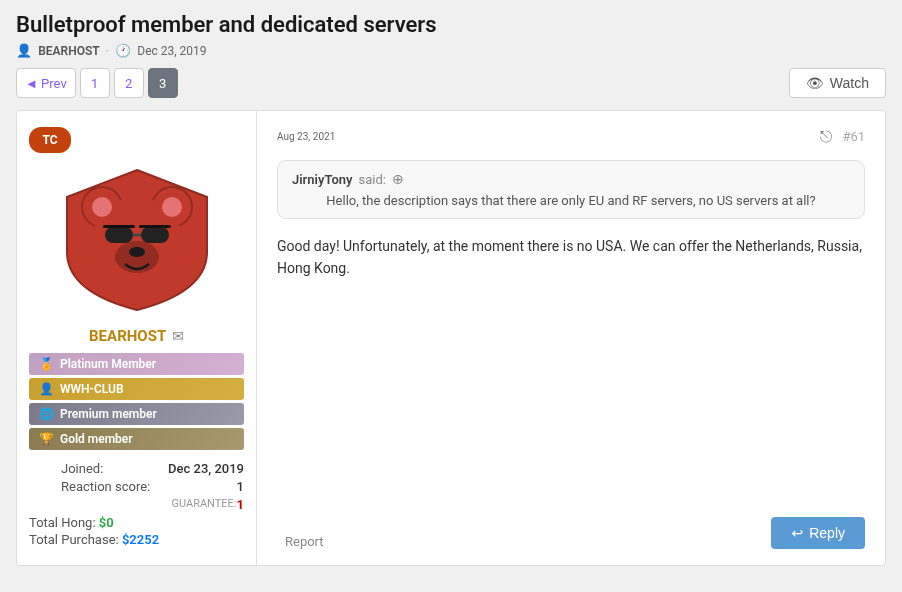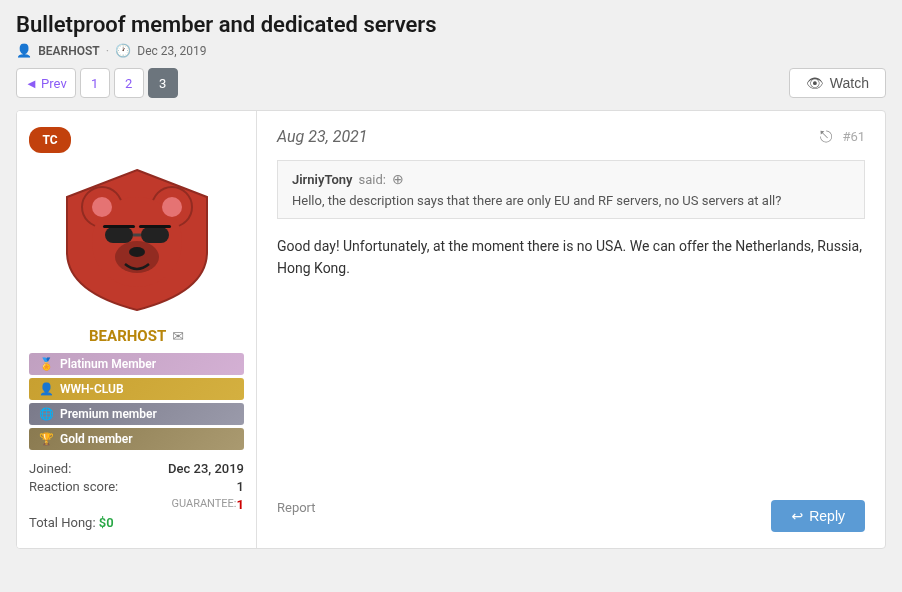--- a/index.html
+++ b/index.html
@@ -182,20 +182,21 @@
     }
     .user-stats {
       width: 100%;
       margin-top: 8px;
       font-size: 13px;
     }
     .stat-row {
       display: flex;
       justify-content: space-between;
       margin-bottom: 3px;
+      margin-left: 32px;
     }
     .stat-label { color: #555; }
     .stat-value { color: #333; font-weight: 500; }
     .guarantee-row {
       margin-bottom: 3px;
     }
     .guarantee-label {
       font-size: 11px;
       color: #999;
       text-transform: uppercase;
@@ -218,45 +219,45 @@
       display: flex;
       flex-direction: column;
     }
     .post-header {
       display: flex;
       align-items: center;
       justify-content: space-between;
       margin-bottom: 14px;
     }
     .post-date {
-      font-size: 16px;
+      font-size: 10px;
       color: #666;
-      font-style: italic;
     }
     .post-actions-right {
       display: flex;
       align-items: center;
       gap: 10px;
     }
     .share-icon {
       color: #888;
       cursor: pointer;
       font-size: 16px;
     }
     .post-number {
       color: #aaa;
       font-size: 13px;
     }
     .quote-block {
       background: #f8f8f8;
       border-left: 3px solid #ddd;
       border: 1px solid #e0e0e0;
-      border-radius: 0;
+      border-radius: 9px;
       padding: 10px 14px;
       margin-bottom: 16px;
+      text-align: center;
     }
     .quote-author {
       font-size: 13px;
       color: #555;
       margin-bottom: 6px;
       display: flex;
       align-items: center;
       gap: 6px;
     }
     .quote-author-name {
@@ -275,24 +276,25 @@
       color: #555;
     }
     .post-body {
       font-size: 14px;
       color: #333;
       line-height: 1.6;
       flex: 1;
     }
     .post-footer {
       display: flex;
-      align-items: flex-start;
+      align-items: flex-end;
       justify-content: space-between;
       margin-top: 20px;
       padding-top: 10px;
+      margin-left: 8px;
     }
     .report-link {
       color: #888;
       font-size: 13px;
       cursor: pointer;
       text-decoration: none;
     }
     .reply-btn {
       display: inline-flex;
       align-items: center;
@@ -400,20 +402,24 @@
           <span class="stat-value">1</span>
         </div>
         <div class="guarantee-row" style="display: flex; justify-content: flex-end;">
           <span class="guarantee-label">GUARANTEE:</span>
           <span class="guarantee-value">1</span>
         </div>
         <div class="total-row">
           <span class="total-label">Total Hong:</span>
           <span class="total-value-green">$0</span>
         </div>
+        <div class="total-row">
+          <span class="total-label">Total Purchase:</span>
+          <span class="total-value-blue">$2252</span>
+        </div>
       </div>
     </div>
 
     <div class="post-content">
 
       <div class="post-header">
         <span class="post-date">Aug 23, 2021</span>
         <div class="post-actions-right">
           <span class="share-icon">⎋</span>
           <span class="post-number">#61</span>

